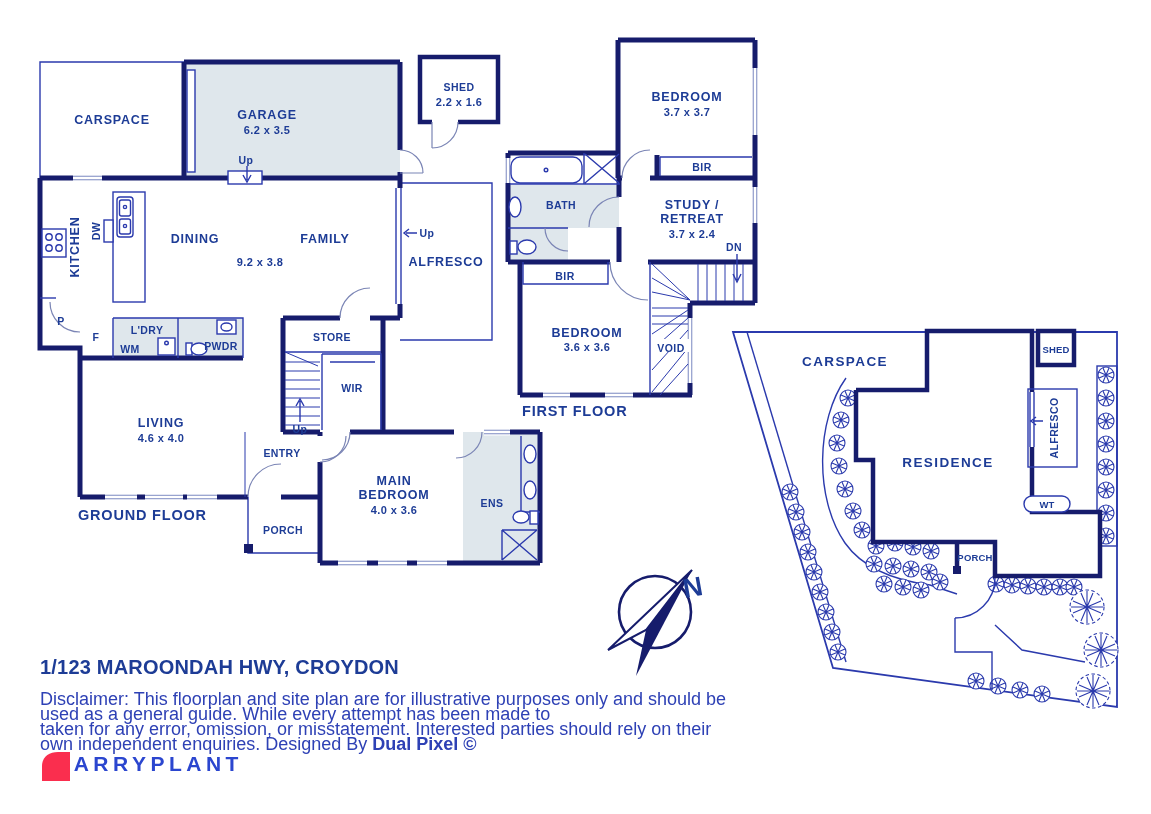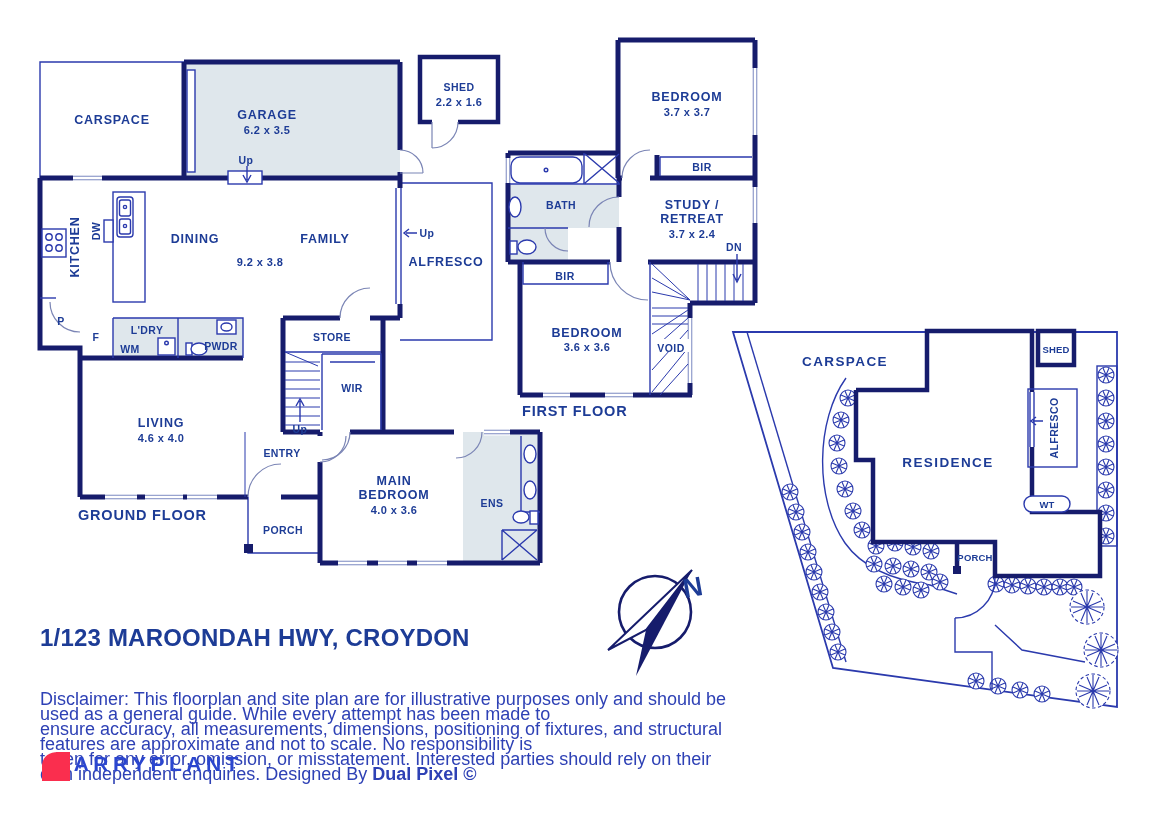--- a/index.html
+++ b/index.html
@@ -21,21 +21,21 @@
   .wall45{stroke:var(--wall);stroke-width:4.5;fill:none;}
   .thin{stroke:var(--line);stroke-width:1.4;fill:none;}
   .thin2{stroke:var(--line);stroke-width:1;fill:none;}
   .fix{stroke:var(--line);stroke-width:1.4;fill:#fff;}
   .arc{stroke:var(--arc);stroke-width:1.2;fill:none;}
   .winl{stroke:var(--win);stroke-width:1.3;}
   .plant{stroke:var(--line);stroke-width:1.1;fill:#fff;}
   .roomfill{fill:var(--fill);}
   .whitefill{fill:#fff;}
   .navfill{fill:var(--wall);}
-  .address{position:absolute;left:40px;top:624px;font-size:24px;font-weight:800;
+  .address{position:absolute;left:40px;top:656px;font-size:20px;font-weight:800;
     letter-spacing:.2px;color:var(--label);}
   .disclaimer{position:absolute;left:40px;top:692px;width:700px;font-size:18px;
     line-height:15px;font-weight:500;color:var(--disc);}
   .logo{position:absolute;left:40px;top:752px;display:flex;align-items:center;}
   .logo-text{margin-left:14px;font-size:21px;font-weight:700;letter-spacing:4.5px;color:var(--lblue);}
 </style>
 </head>
 <body>
 
 <div class="canvas">
@@ -405,21 +405,20 @@
     <polygon points="692,570 608,650 646,630" fill="#fff" stroke="#161c6c" stroke-width="2"></polygon>
     <polygon points="692,570 646,630 636,676" class="navfill"></polygon>
     <text x="682" y="596" font-size="27" font-weight="800" transform="rotate(-10 695 582)">N</text>
   </g>
 </svg>
 
 <div class="address">1/123 MAROONDAH HWY, CROYDON</div>
 
 <div class="disclaimer">
   <div>Disclaimer: This floorplan and site plan are for illustrative purposes only and should be used as a general guide. While every attempt has been made to</div>
-  <div>ensure accuracy, all measurements, dimensions, positioning of fixtures, and structural features are approximate and not to scale. No responsibility is</div>
   <div><span>taken for any error, omission, or misstatement. Interested parties should rely on their own independent enquiries. Designed By </span><b>Dual Pixel ©</b></div>
 </div>
 
 <div class="logo">
   <svg width="32" height="29" viewBox="0 0 32 29">
     <path d="M2,29 L2,14 C2,5 9,0 18,0 L30,0 L30,29 Z" fill="#fa2e4e"></path>
   </svg>
   <span class="logo-text">BARRYPLANT</span>
 </div>
 

